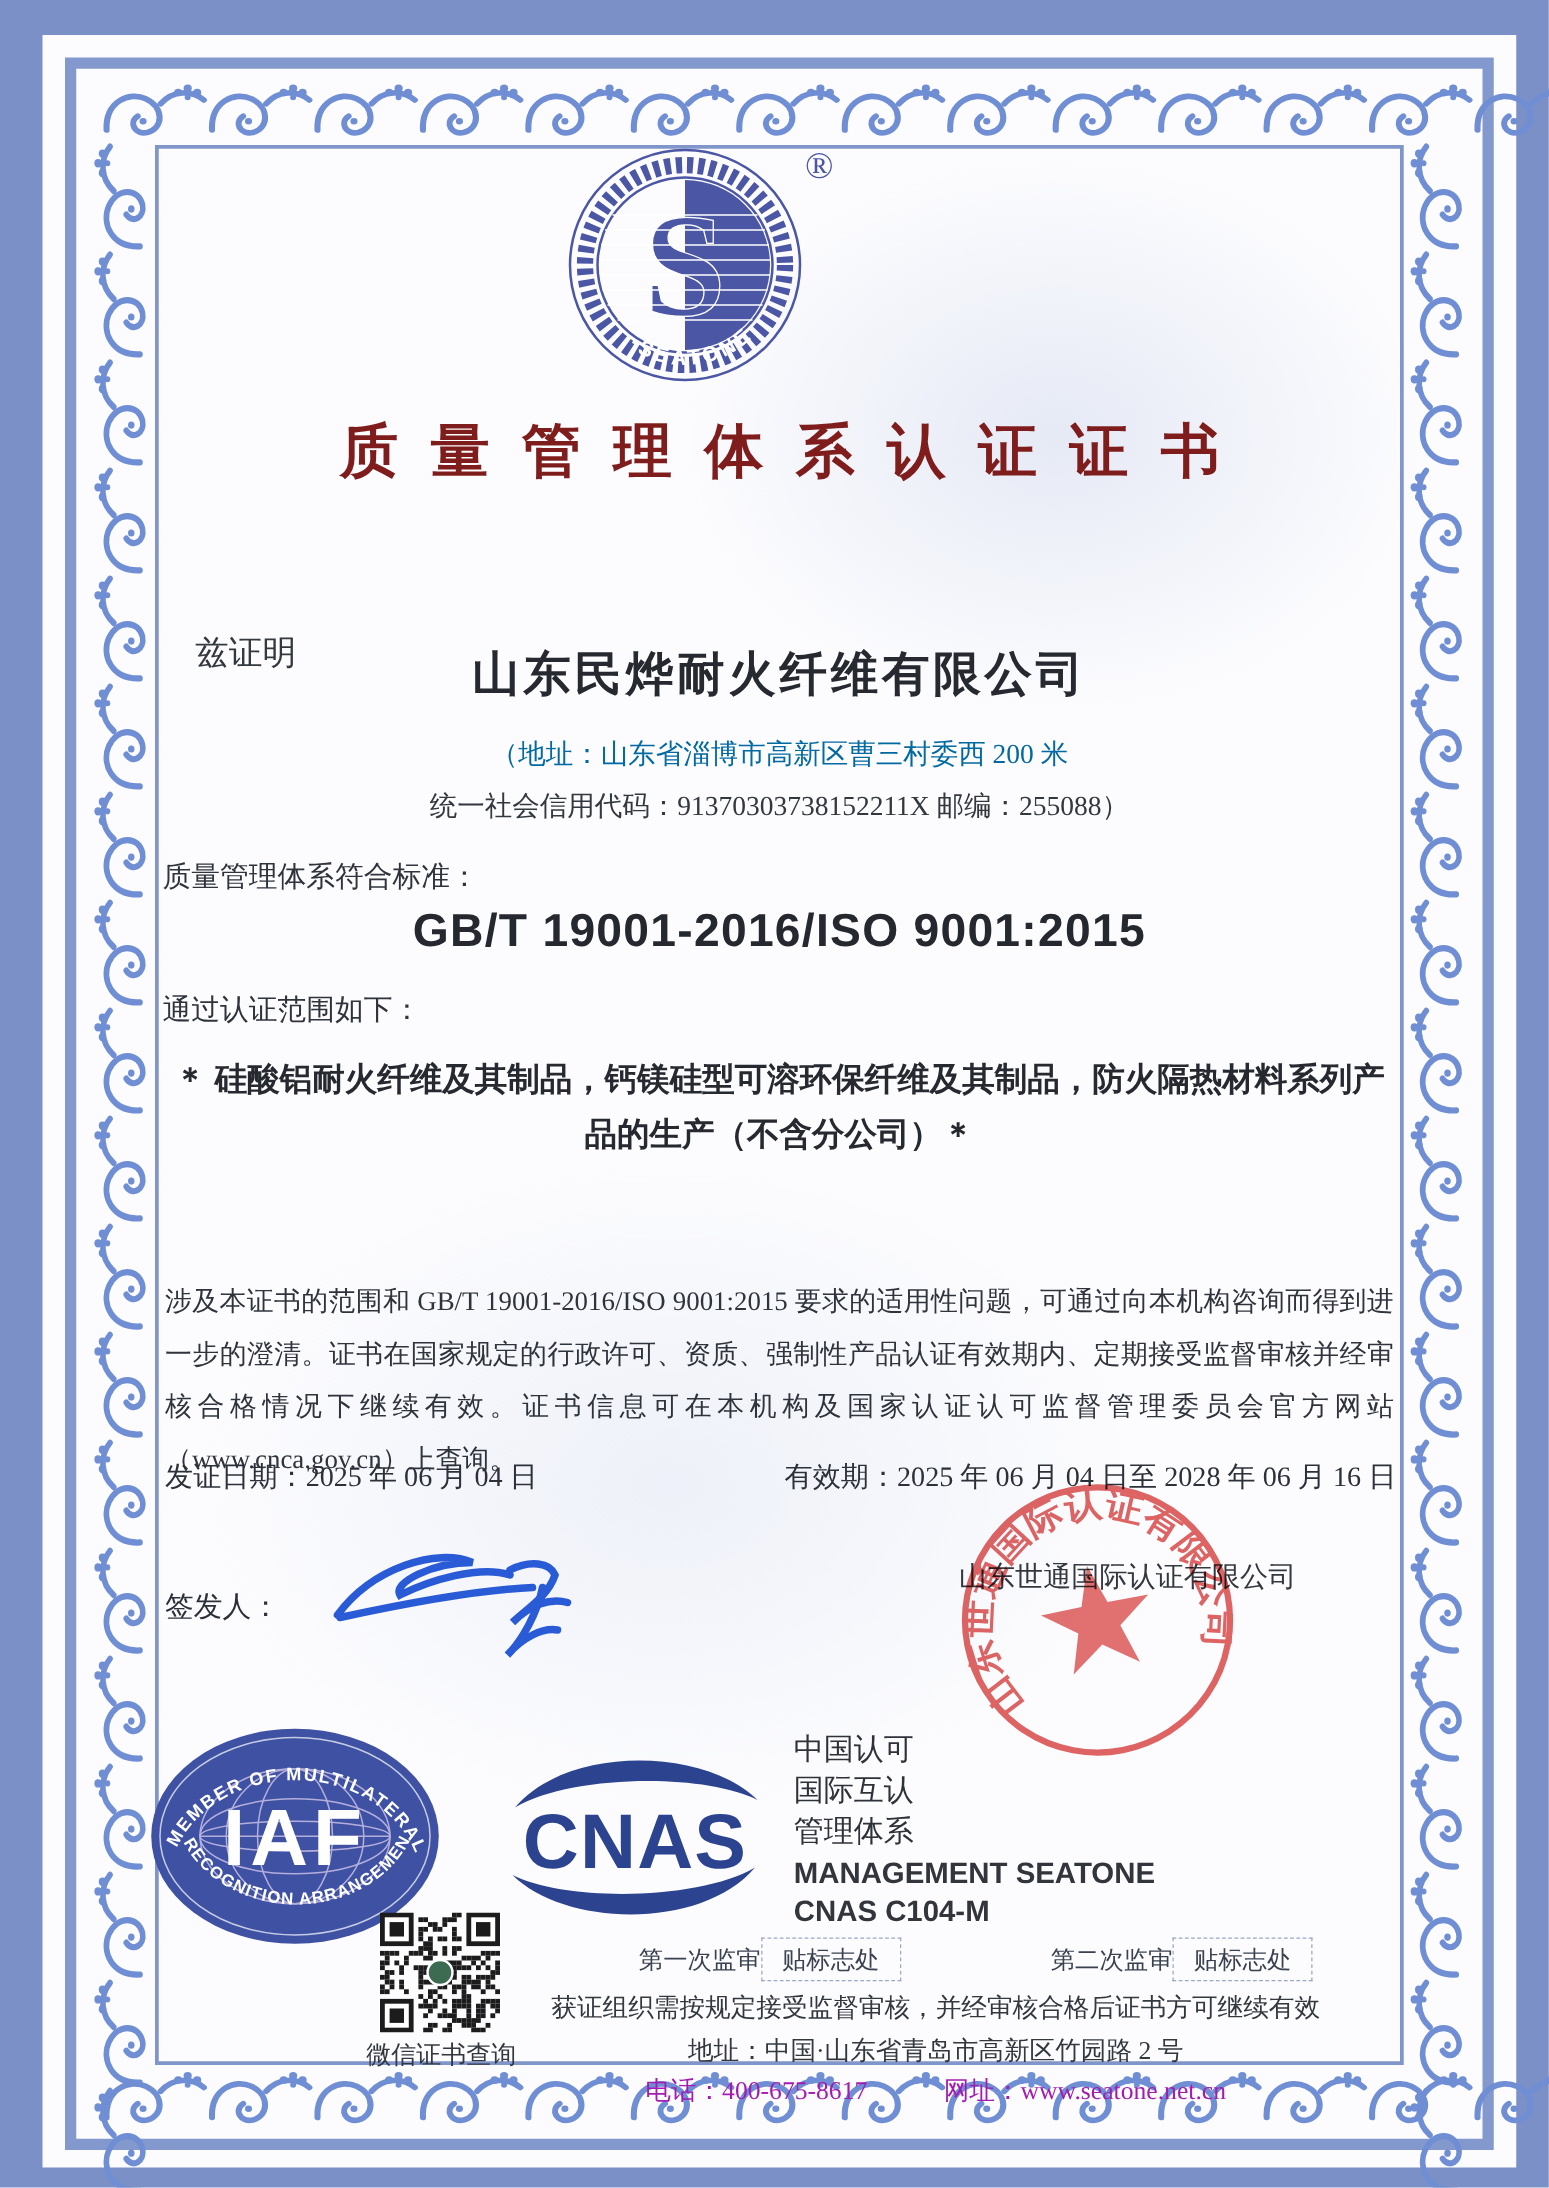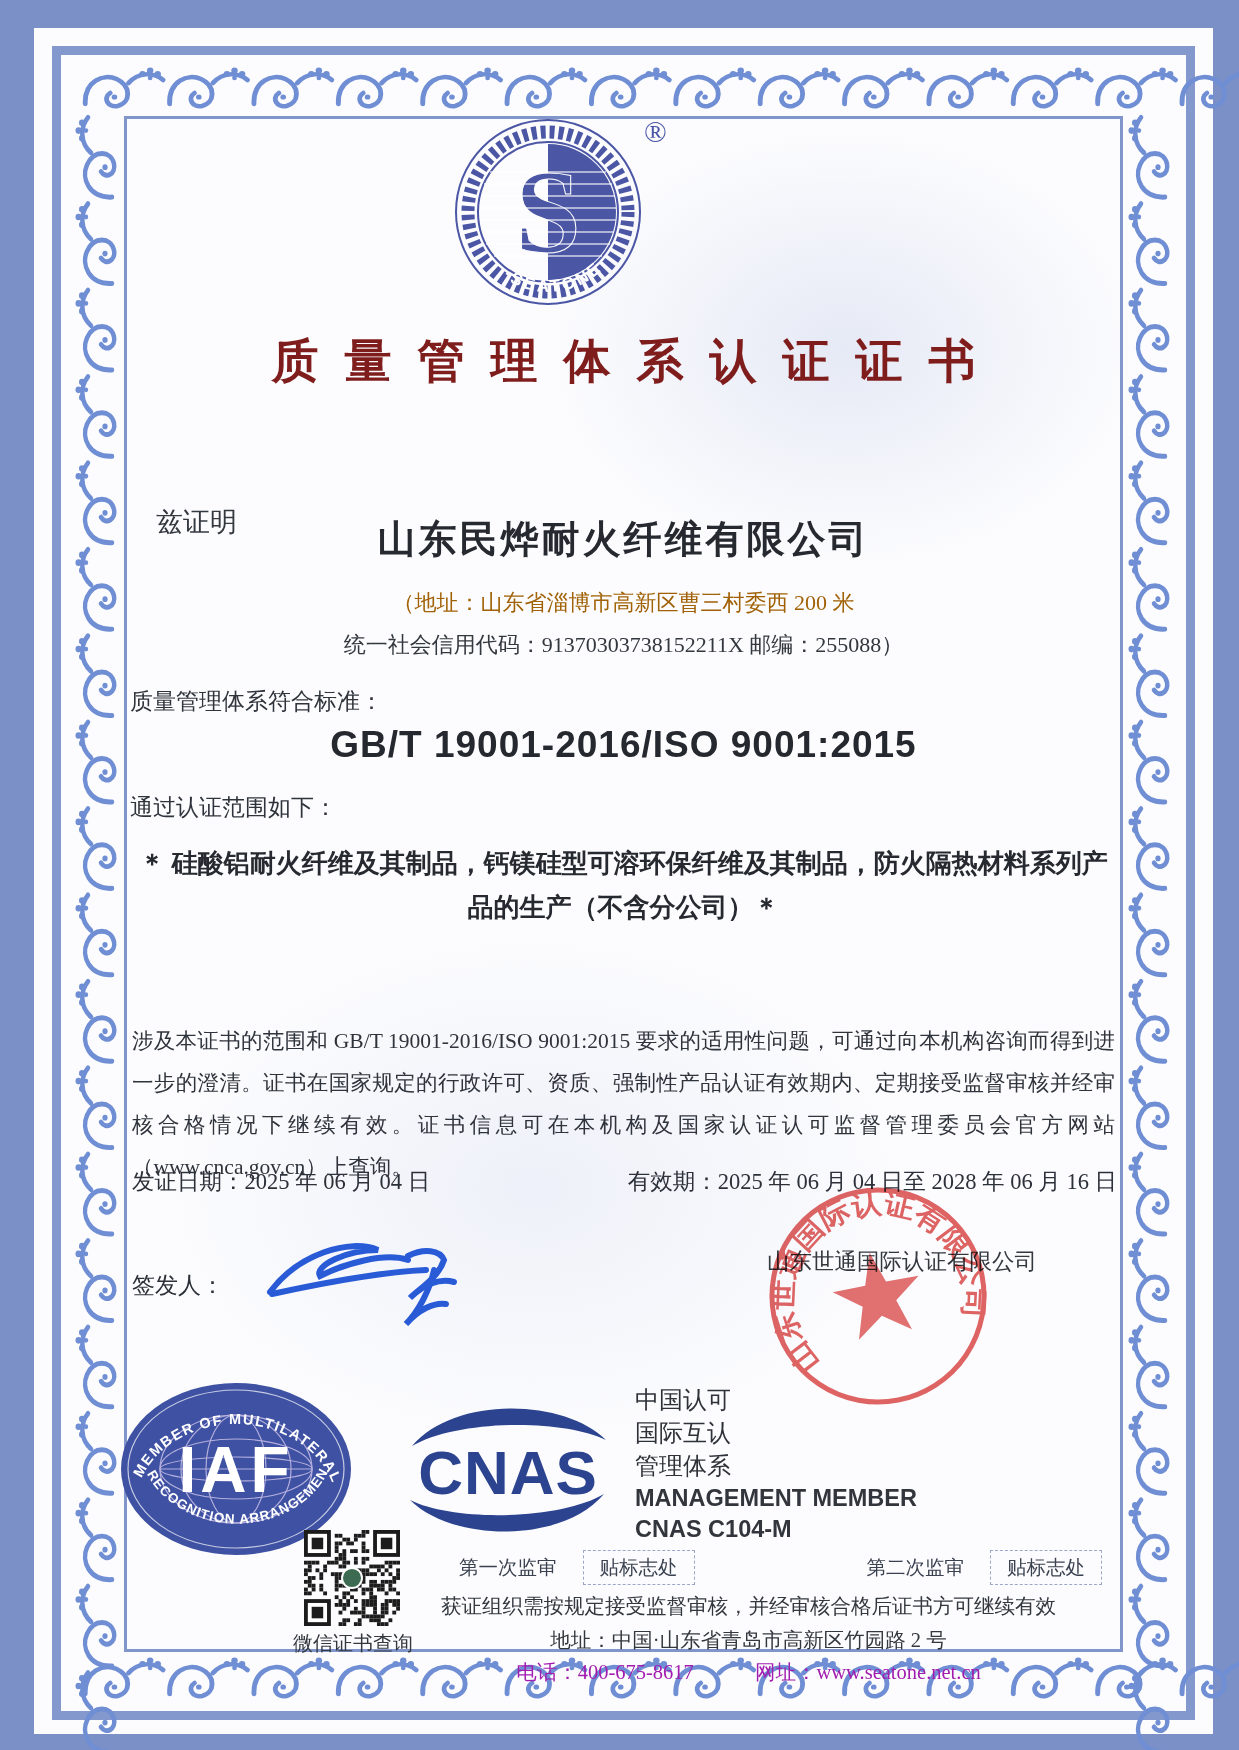--- a/index.html
+++ b/index.html
@@ -28,21 +28,21 @@
   .ctr{left:0;right:0;text-align:center;}
 
   .title{
     top:212px;font-size:47px;letter-spacing:26px;text-indent:26px;
     color:#7f1d1d;font-weight:600;
   }
   .certno{top:322px;right:6px;font-size:23px;color:#2b2f3a;}
   .certno b{font-size:27px;color:#1f2a55;letter-spacing:1px;}
   .intro{top:386px;left:26px;font-size:27px;color:#34383f;}
   .company{top:396px;font-size:38px;font-weight:bold;color:#26292f;letter-spacing:3px;}
-  .addr1{top:470px;font-size:22px;color:#a16207;}
+  .addr1{top:470px;font-size:22px;color:#0369a1;}
   .addr2{top:512px;font-size:22px;color:#33373e;}
   .label{font-size:23px;color:#2f333b;}
   .stdlabel{top:568px;left:0;}
   .standard{top:606px;font-size:37px;color:#25282f;font-family:"Liberation Sans",sans-serif;font-weight:600;letter-spacing:1px;}
   .scopelabel{top:674px;left:0;}
   .scope1{top:728px;font-size:26px;font-weight:bold;color:#26292f;}
   .scope2{top:772px;font-size:26px;font-weight:bold;color:#26292f;}
   .notice{top:902px;left:2px;right:2px;font-size:21.5px;line-height:42px;color:#2f333b;text-align:justify;}
   .issuedate{top:1048px;left:2px;font-size:22.5px;color:#2c3039;}
   .validity{top:1048px;right:0px;font-size:22.5px;color:#2c3039;}
@@ -53,21 +53,21 @@
 
   .acc-text{left:505px;top:1266px;font-family:"Liberation Sans",sans-serif;color:#2e3138;}
   .acc-text .cn{font-size:24px;line-height:33px;font-family:"Liberation Serif",serif;}
   .acc-text .en{font-size:23.5px;line-height:31px;font-weight:bold;color:#32353c;}
   .iaf{left:-12px;top:1262px;}
   .cnas{left:262px;top:1276px;}
 
   .qr{left:174px;top:1412px;}
   .qr-caption{left:138px;top:1512px;width:170px;text-align:center;font-size:20px;color:#33373e;}
 
-  .audit-row{top:1432px;left:320px;right:6px;display:flex;align-items:center;justify-content:center;gap:26px;font-size:19.5px;color:#3a4250;}
+  .audit-row{top:1432px;left:320px;right:6px;display:flex;align-items:center;justify-content:center;font-size:19.5px;color:#3a4250;}
   .tagbox{border:1.6px dashed #9aa7c8;padding:3px 16px;color:#3a4250;}
   .audit-spacer{width:120px;}
   .audit-notice{top:1474px;left:250px;right:0;text-align:center;font-size:20.5px;color:#33373e;}
   .org-address{top:1508px;left:250px;right:0;text-align:center;font-size:20.5px;color:#33373e;}
   .phone-row{top:1540px;left:250px;right:0;text-align:center;font-size:20.5px;color:#a21caf;}
   .phone-row span{margin:0 28px;}
 </style>
 </head>
 <body>
 
@@ -263,21 +263,21 @@
     <svg class="abs cnas" width="232" height="152" viewBox="0 0 232 152">
       <path d="M20 52 C62 2 172 4 214 46 C170 24 64 26 20 52 Z" fill="#2c4390"></path>
       <text x="116" y="100" text-anchor="middle" font-family="Liberation Sans, sans-serif" font-size="62" font-weight="bold" fill="#2c4390" letter-spacing="1">CNAS</text>
       <path d="M212 100 C170 150 60 148 18 106 C62 128 168 126 212 100 Z" fill="#2c4390"></path>
     </svg>
 
     <div class="abs acc-text">
       <div class="cn">中国认可</div>
       <div class="cn">国际互认</div>
       <div class="cn">管理体系</div>
-      <div class="en">MANAGEMENT MEMBER</div>
+      <div class="en">MANAGEMENT SEATONE</div>
       <div class="en">CNAS C104-M</div>
     </div>
 
     <svg class="abs qr" id="qr" width="96" height="96" viewBox="0 0 25 25">
         <rect x="15" y="0" width="1" height="1" fill="#1c1c1c"></rect>
         <rect x="16" y="0" width="1" height="1" fill="#1c1c1c"></rect>
         <rect x="8" y="1" width="1" height="1" fill="#1c1c1c"></rect>
         <rect x="9" y="1" width="1" height="1" fill="#1c1c1c"></rect>
         <rect x="13" y="1" width="1" height="1" fill="#1c1c1c"></rect>
         <rect x="14" y="1" width="1" height="1" fill="#1c1c1c"></rect>

